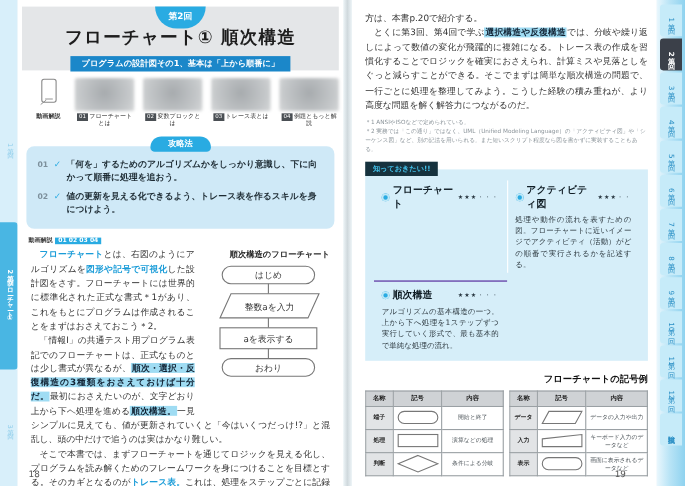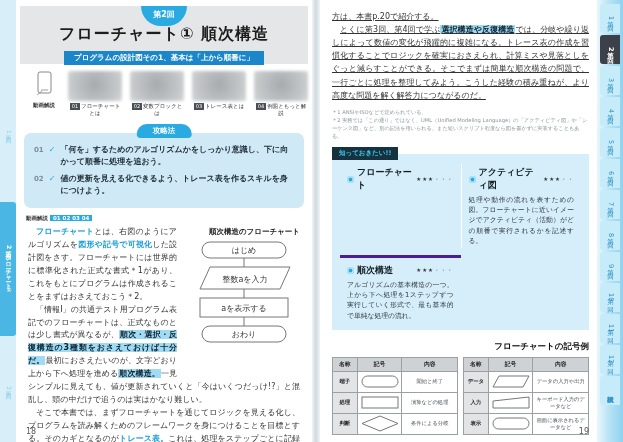--- a/index.html
+++ b/index.html
@@ -62,35 +62,35 @@
   .article { margin:4px 12px 0 12px; font-size:8px; line-height:1.62; color:#333; text-align:justify; }
   .article p { text-indent:8px; }
   .kw { color:#1a9cd8; font-weight:bold; }
   .mk { background:#9fdcf3; font-weight:bold; color:#123; padding:0 1px;margin-top:20px; }
   .flow-figure { float:right; width:114px; margin:0 0 4px 9px; }
   .flow-title { font-size:7.5px; font-weight:bold; text-align:right; margin-bottom:2px; color:#222; }
   .flow-figure svg text { font-size:8px; fill:#333; font-family:"DejaVu Sans",sans-serif; }
 
   .pagenum { position:absolute; bottom:6px; font-size:8px; color:#555; }
   .pagenum.left { left:10px; }
-  .pagenum.right { right:8px;margin-left:36px; }
+  .pagenum.right { right:28px;margin-left:36px; }
 
   
   .r-article { font-size:8px; line-height:1.64; color:#333; text-align:justify; }
-  .r-article p { text-indent:8px;text-decoration:underline; }
+  .r-article p { text-indent:8px; }
   .r-article p.noind { text-indent:0; }
   .footnotes { margin-top:6px; font-size:5.2px; color:#8a9399; line-height:1.55; }
 
   .know-box { position:relative; margin-top:14px; background:#d6eef9; padding:10px 8px 7px 8px; }
   .know-tag { position:absolute; top:-7px; left:0; background:#16323e; color:#43c3ec; font-size:6.5px;
               font-weight:bold; padding:2px 7px; }
   .know-grid { display:grid; grid-template-columns:1fr 1fr; column-gap:0; row-gap:7px; }
   .term-card { padding:2px 7px; }
   .term-card.col2 { border-left:1px solid #fff; }
-  .term-card.row2 { border-top:3px solid #4c1d95; padding-top:6px; }
+  .term-card.row2 { border-top:1px solid #4c1d95; padding-top:6px; }
   .term-head { display:flex; align-items:center; gap:3px; }
   .term-bullet { width:7px; height:7px; border-radius:50%; background:#29abe2; flex:0 0 auto;
                  box-shadow:inset 0 0 0 1.5px #bfe8f7; }
   .term-title { font-size:9px; font-weight:bold; color:#0f1c24; }
   .term-stars { font-size:5.5px; color:#2b3a44; margin-left:auto; letter-spacing:1px; }
   .term-desc { font-size:6.8px; line-height:1.5; color:#2f3b42; margin-top:3px; text-align:justify; }
 
   .sym-title { font-size:8.5px; font-weight:bold; color:#111; margin:11px 0 4px 0;text-align:right; }
   .sym-tables { display:flex; gap:5px; }
   .sym-tables table { border-collapse:collapse; }

